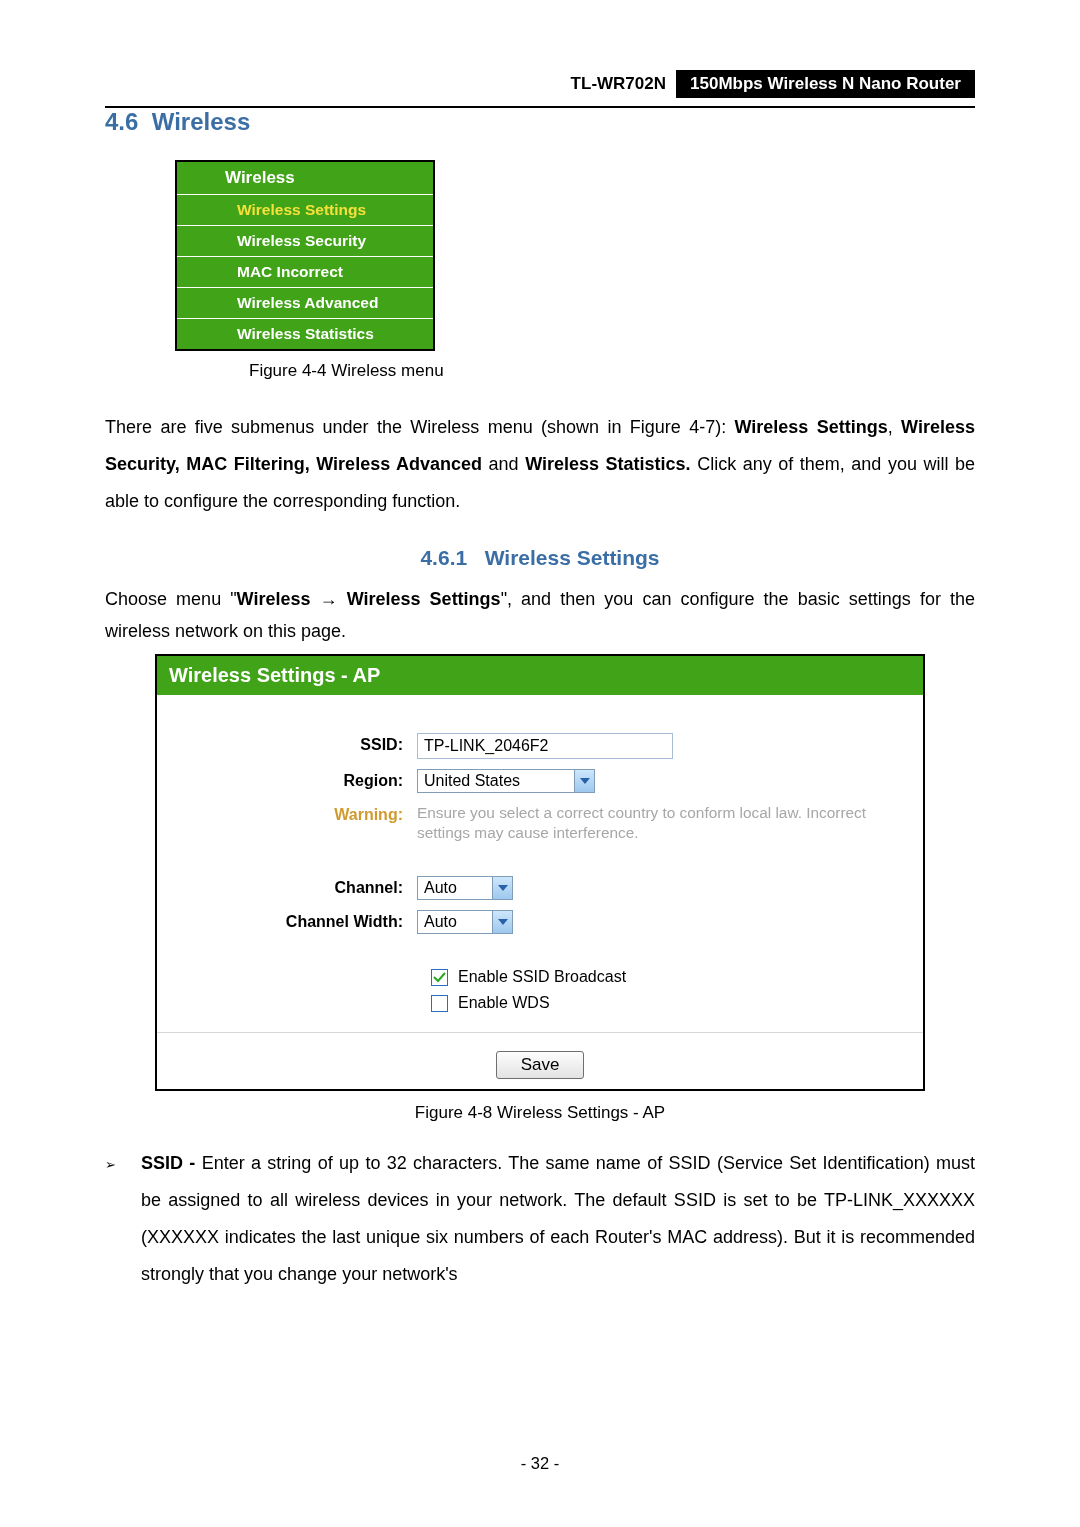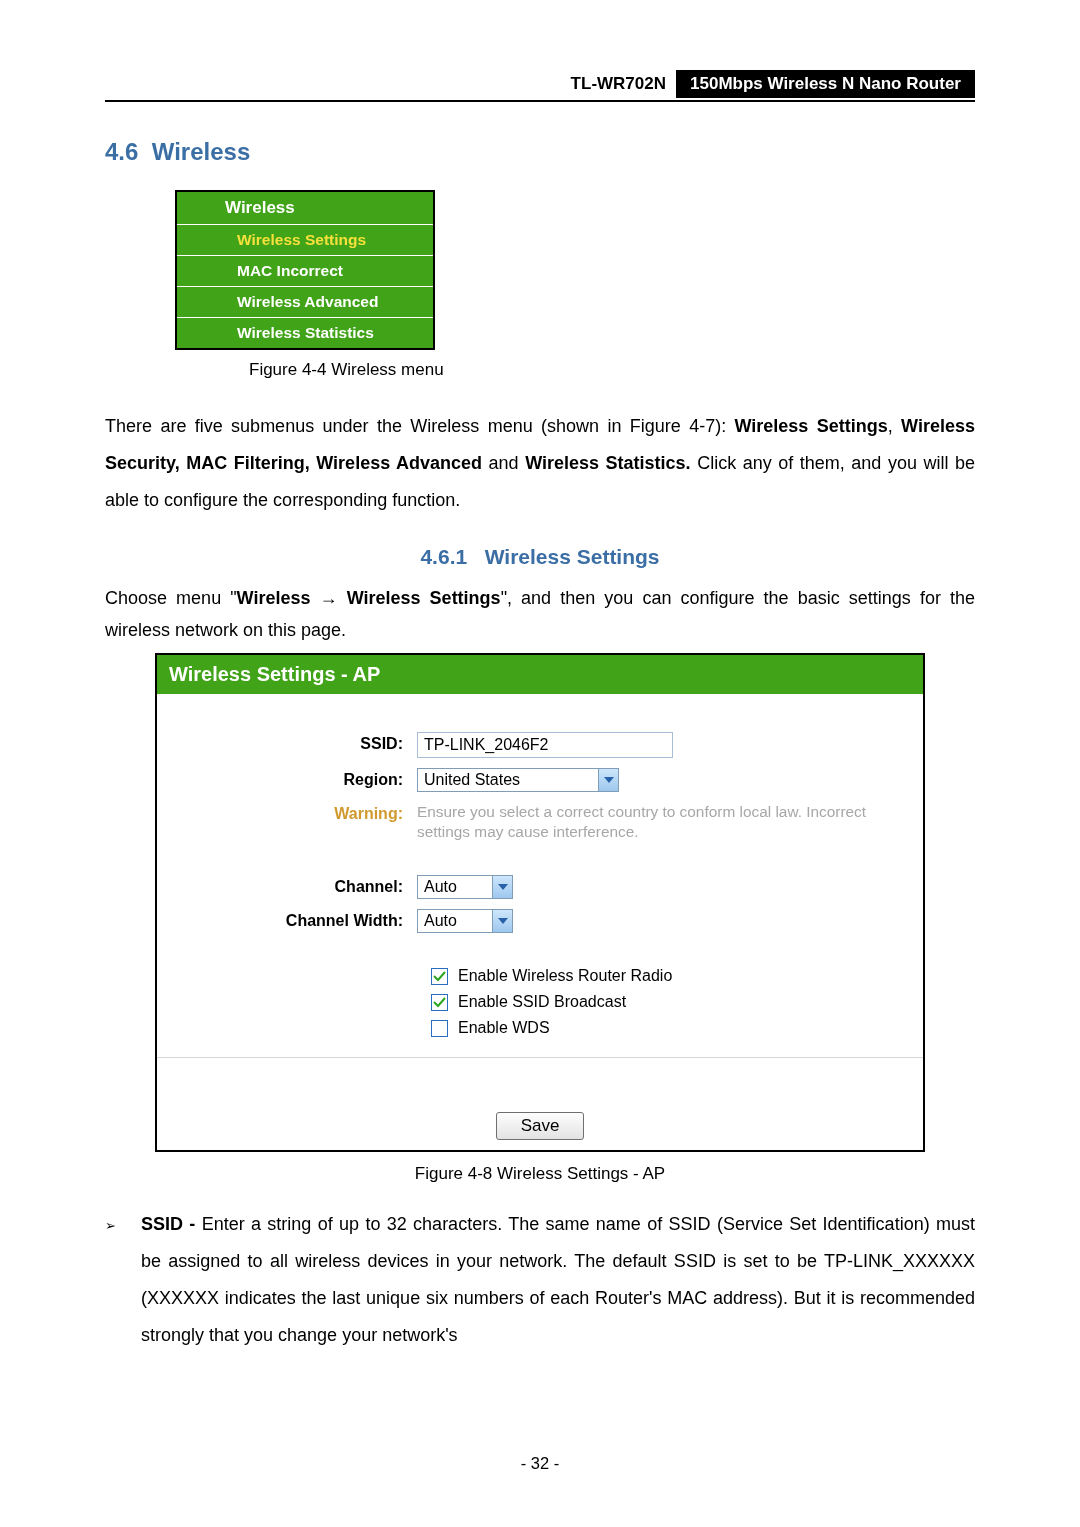--- a/index.html
+++ b/index.html
@@ -9,22 +9,21 @@
     color: #000;
     width: 1080px;
     height: 1527px;
     position: relative;
   }
   .page {
     padding: 70px 105px 40px 105px;
   }
   .header-line {
     border-bottom: 2.5px solid #000;
-    padding-bottom: 2px;
-    margin-bottom: 36px;
+    padding-bottom: 8px;
     text-align: right;
     font-size: 0;
   }
   .header-model {
     display: inline-block;
     background: #fff;
     color: #000;
     font-weight: bold;
     font-size: 17px;
     padding: 4px 10px;
@@ -173,21 +172,20 @@
   .chk svg { width: 13px; height: 11px; }
   .save-wrap { text-align: center; padding: 18px 0 10px 0; border-top: 0; }
   .btn-save {
     display: inline-block;
     border: 1px solid #6f6f6f;
     background: linear-gradient(#fdfdfd,#e3e3e3);
     padding: 3px 24px;
     font-size: 17px;
     font-family: Tahoma, Arial, sans-serif;
     border-radius: 3px;
-    margin-top: 36px;
   }
   .fig-caption-center {
     text-align: center;
     font-size: 17px;
     margin: 12px 0 22px 0;
   }
   .bullet-item {
     display: flex;
     font-size: 18px;
     line-height: 2.06;
@@ -218,20 +216,21 @@
   </div>
 
   <div class="section-heading">
     <span>4.6</span>&nbsp;&nbsp;<span>Wireless</span>
   </div>
 
   <div class="menu-fig-wrap">
     <div class="menu-fig">
       <div class="menu-head">Wireless</div>
       <div class="menu-item active">Wireless Settings</div>
+      <div class="menu-item">Wireless Security</div>
       <div class="menu-item">MAC Incorrect</div>
       <div class="menu-item">Wireless Advanced</div>
       <div class="menu-item">Wireless Statistics</div>
     </div>
     <div class="fig-caption">Figure 4-4   Wireless menu</div>
   </div>
 
   <p class="body-para">
     <span>There are five submenus under the Wireless menu (shown in Figure 4-7): </span><b>Wireless Settings</b><span>, </span><b>Wireless Security, MAC Filtering, Wireless Advanced</b><span> and </span><b>Wireless Statistics.</b><span> Click any of them, and you will be able to configure the corresponding function.</span>
   </p>
@@ -252,21 +251,21 @@
         <div class="form-label">SSID:</div>
         <div class="form-ctrl">
           <div class="inp inp-text">TP-LINK_2046F2</div>
         </div>
       </div>
 
       <div class="form-row">
         <div class="form-label">Region:</div>
         <div class="form-ctrl">
           <div class="sel">
-            <div class="sel-box" style="width:182px">United States</div>
+            <div class="sel-box" style="width:158px">United States</div>
             <div class="sel-btn">
                 <svg viewBox="0 0 10 6">
                   <path d="M0 0 L10 0 L5 6 Z" fill="#2861a9"></path>
                 </svg>
               </div>
           </div>
         </div>
       </div>
 
       <div class="form-row" style="margin-bottom:32px">
@@ -304,28 +303,20 @@
           </div>
         </div>
       </div>
 
       <div class="chk-row">
         <span class="chk">
             <svg viewBox="0 0 13 11">
               <path d="M1 5 L5 9 L12 1" stroke="#2aa61f" stroke-width="2" fill="none"></path>
             </svg>
           </span>
-        <span>Enable Wireless Router Radio</span>
-      </div>
-      <div class="chk-row">
-        <span class="chk">
-            <svg viewBox="0 0 13 11">
-              <path d="M1 5 L5 9 L12 1" stroke="#2aa61f" stroke-width="2" fill="none"></path>
-            </svg>
-          </span>
         <span>Enable SSID Broadcast</span>
       </div>
       <div class="chk-row" style="">
         <span class="chk"></span>
         <span>Enable WDS</span>
       </div>
 
     </div>
     <div class="save-wrap" style="border-top:1px solid #d7d7d7">
       <span class="btn-save">Save</span>

